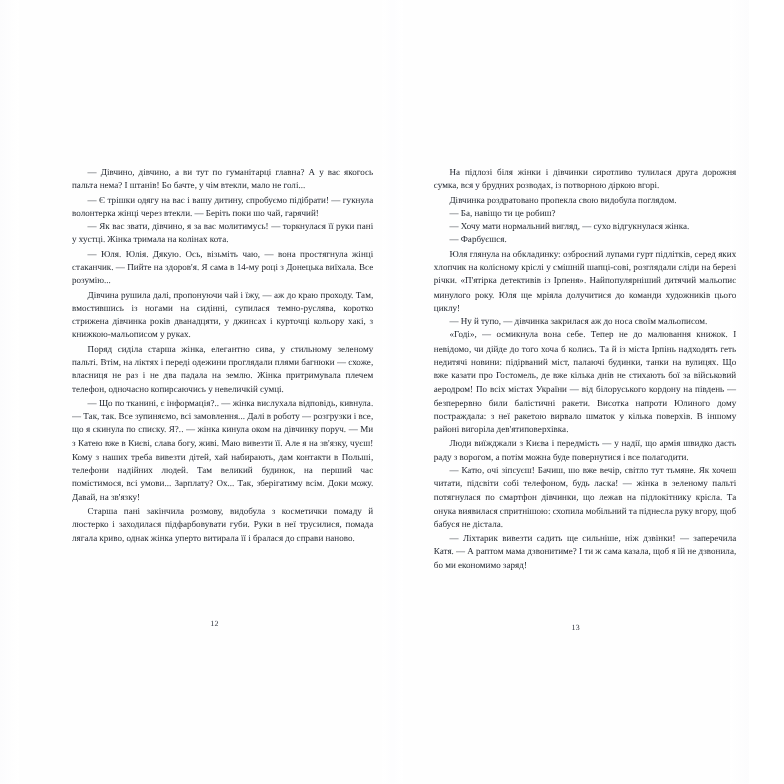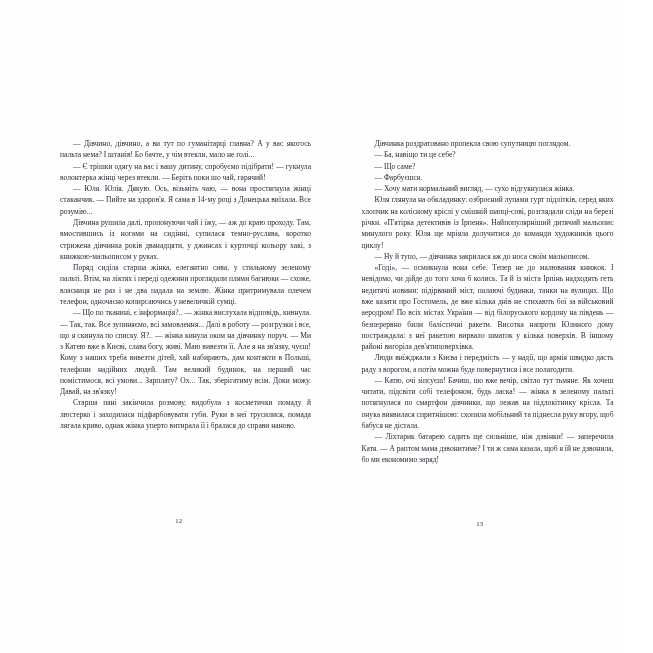--- a/index.html
+++ b/index.html
@@ -132,39 +132,40 @@
 <div class="spread">
 
   <div class="paper-shade-left"></div>
   <div class="gutter"></div>
   <div class="paper-shade-right"></div>
 
   <div class="page page-left">
     <div class="text-column">
       <p>— Дівчино, дівчино, а ви тут по гуманітарці главна? А у вас якогось пальта нема? І штанів! Бо бачте, у чім втекли, мало не голі...</p>
       <p>— Є трішки одягу на вас і вашу дитину, спробуємо підібрати! — гукнула волонтерка жінці через втекли. — Беріть поки шо чай, гарячий!</p>
+      <p>— Як вас звати, дівчино, я за вас молитимусь! — торкнулася її руки пані у хустці. Жінка тримала на колінах кота.</p>
       <p>— Юля. Юлія. Дякую. Ось, візьміть чаю, — вона простягнула жінці стаканчик. — Пийте на здоров'я. Я сама в 14-му році з Донецька виїхала. Все розумію...</p>
       <p>Дівчина рушила далі, пропонуючи чай і їжу, — аж до краю проходу. Там, вмостившись із ногами на сидінні, супилася темно-руслява, коротко стрижена дівчинка років дванадцяти, у джинсах і курточці кольору хакі, з книжкою-мальописом у руках.</p>
       <p>Поряд сиділа старша жінка, елегантно сива, у стильному зеленому пальті. Втім, на ліктях і переді одежини проглядали плями багнюки — схоже, власниця не раз і не два падала на землю. Жінка притримувала плечем телефон, одночасно копирсаючись у невеличкій сумці.</p>
       <p>— Що по тканині, є інформація?.. — жінка вислухала відповідь, кивнула. — Так, так. Все зупиняємо, всі замовлення... Далі в роботу — розгрузки і все, що я скинула по списку. Я?.. — жінка кинула оком на дівчинку поруч. — Ми з Катею вже в Києві, слава богу, живі. Маю вивезти її. Але я на зв'язку, чуєш! Кому з наших треба вивезти дітей, хай набирають, дам контакти в Польші, телефони надійних людей. Там великий будинок, на перший час помістимося, всі умови... Зарплату? Ох... Так, зберігатиму всім. Доки можу. Давай, на зв'язку!</p>
       <p>Старша пані закінчила розмову, видобула з косметички помаду й люстерко і заходилася підфарбовувати губи. Руки в неї трусилися, помада лягала криво, однак жінка уперто витирала її і бралася до справи наново.</p>
     </div>
     <div class="folio">12</div>
   </div>
 
   <div class="page page-right">
     <div class="text-column">
-      <p>Дівчинка роздратовано пропекла свою супутницю поглядом.</p>
-      <p>— Ба, навіщо ти це себе?</p>
-      <p>— Що саме?</p>
+      <p>На підлозі біля жінки і дівчинки сиротливо тулилася друга дорожня сумка, вся у брудних розводах, із потворною діркою вгорі.</p>
+      <p>Дівчинка роздратовано пропекла свою видобула поглядом.</p>
+      <p>— Ба, навіщо ти це робиш?</p>
+      <p>— Хочу мати нормальний вигляд, — сухо відгукнулася жінка.</p>
       <p>— Фарбуєшся.</p>
-      <p>— Хочу мати нормальний вигляд, — сухо відгукнулася жінка.</p>
       <p>Юля глянула на обкладинку: озброєний лупами гурт підлітків, серед яких хлопчик на колісному кріслі у смішній шапці-сові, розглядали сліди на березі річки. «П'ятірка детективів із Ірпеня». Найпопулярніший дитячий мальопис минулого року. Юля ще мріяла долучитися до команди художників цього циклу!</p>
       <p>— Ну й тупо, — дівчинка закрилася аж до носа своїм мальописом.</p>
       <p>«Годі», — осмикнула вона себе. Тепер не до малювання книжок. І невідомо, чи дійде до того хоча б колись. Та й із міста Ірпінь надходять геть недитячі новини: підірваний міст, палаючі будинки, танки на вулицях. Що вже казати про Гостомель, де вже кілька днів не стихають бої за військовий аеродром! По всіх містах України — від білоруського кордону на південь — безперервно били балістичні ракети. Висотка напроти Юлиного дому постраждала: з неї ракетою вирвало шматок у кілька поверхів. В іншому районі вигоріла дев'ятиповерхівка.</p>
       <p>Люди виїжджали з Києва і передмість — у надії, що армія швидко дасть раду з ворогом, а потім можна буде повернутися і все полагодити.</p>
       <p>— Катю, очі зіпсуєш! Бачиш, шо вже вечір, світло тут тьмяне. Як хочеш читати, підсвіти собі телефоном, будь ласка! — жінка в зеленому пальті потягнулася по смартфон дівчинки, що лежав на підлокітнику крісла. Та онука виявилася спритнішою: схопила мобільний та піднесла руку вгору, щоб бабуся не дістала.</p>
-      <p>— Ліхтарик батарею садить ще сильніше, ніж дзвінки! — заперечила Катя. — А раптом мама дзвонитиме? І ти ж сама казала, щоб я їй не дзвонила, бо ми економимо заряд!</p>
+      <p>— Ліхтарик вивезти садить ще сильніше, ніж дзвінки! — заперечила Катя. — А раптом мама дзвонитиме? І ти ж сама казала, щоб я їй не дзвонила, бо ми економимо заряд!</p>
     </div>
     <div class="folio">13</div>
   </div>
 
 </div>
 
 </body></html>

